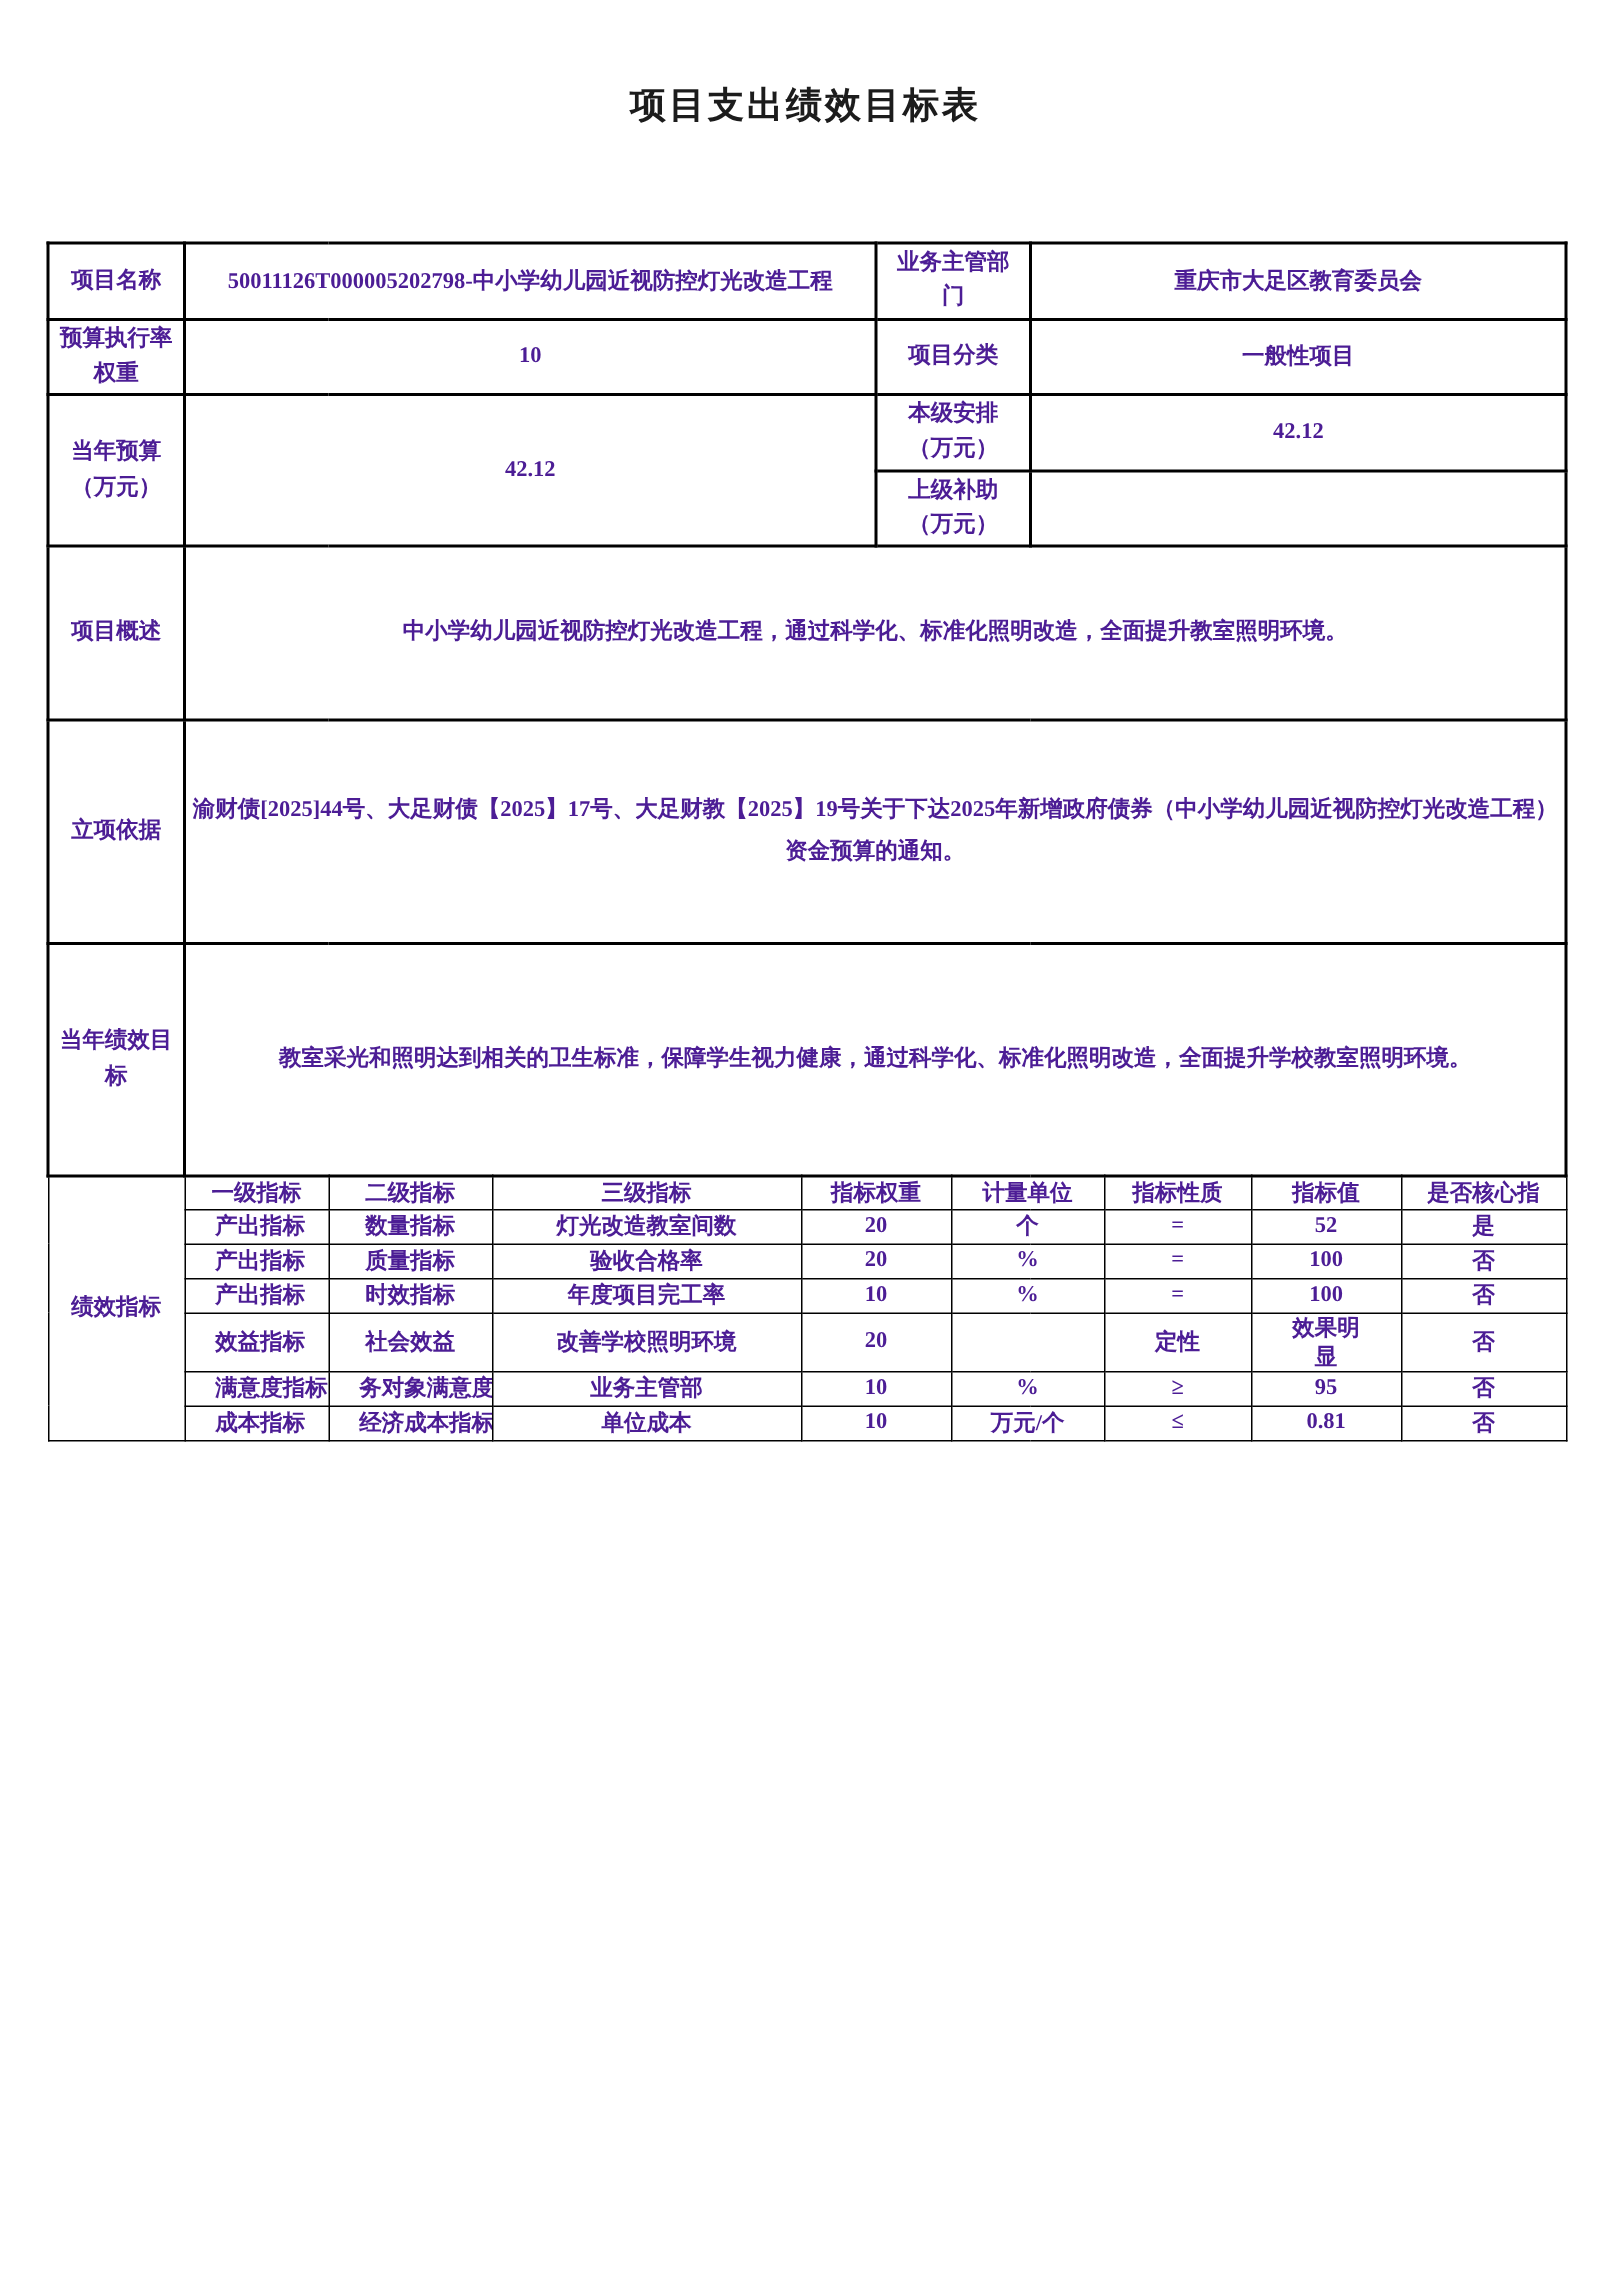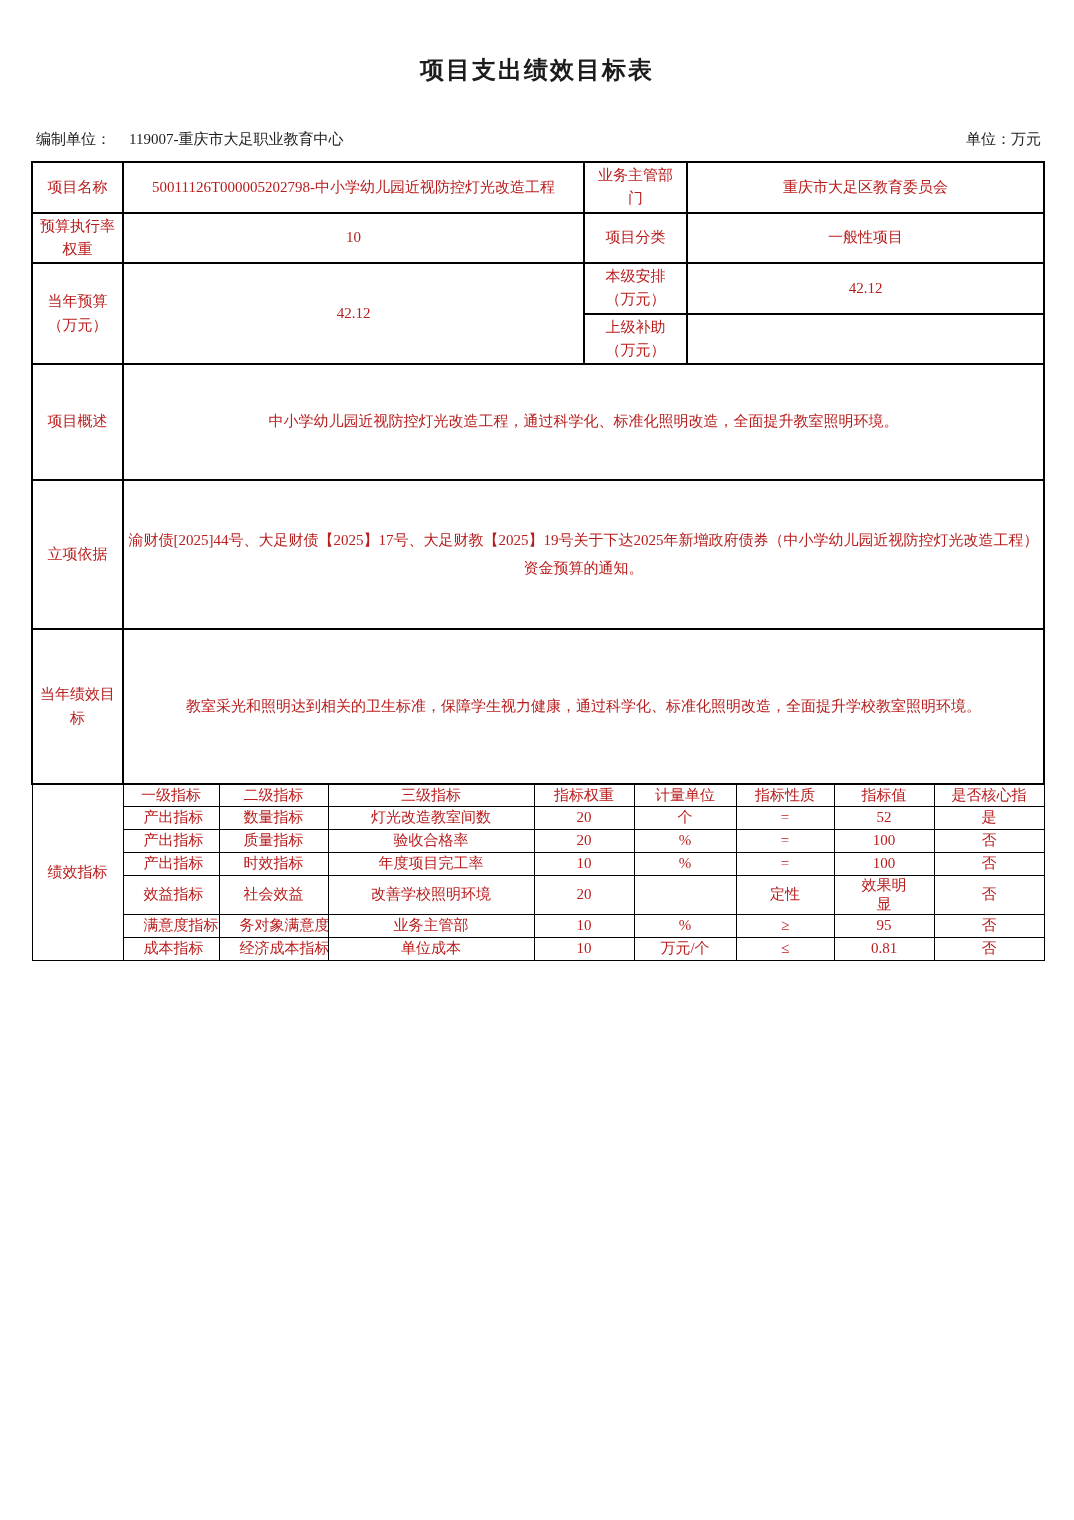--- a/index.html
+++ b/index.html
@@ -34,21 +34,22 @@
   }
   .meta-left .gap { display: inline-block; width: 18px; }
   table.main {
     position: absolute;
     left: 31px;
     top: 161px;
     width: 1012px;
     border-collapse: collapse;
     table-layout: fixed;
     font-size: 15px;
-    color: #b91c1c;
+    color: #4c1d95;
+    font-weight: bold;
   }
   table.main td {
     border: 1px solid #000;
     vertical-align: middle;
     text-align: center;
     padding: 1px 3px;
     overflow: hidden;
   }
   tr.thick td { border-width: 2px; }
   td.lbl { white-space: pre-line; line-height: 1.55; }
@@ -63,26 +64,20 @@
   tr.hdr td { height: 22px; padding: 0 0; }
   tr.ind td { height: 23px; padding: 0 20px; }
 </style>
 </head>
 <body>
 
 <div class="page">
 
   <div class="doc-title">项目支出绩效目标表</div>
 
-  <div class="meta-row">
-    <div class="meta-left">
-      <span>编制单位：</span><span class="gap"></span><span>119007-重庆市大足职业教育中心</span>
-    </div>
-    <div class="meta-right">单位：万元</div>
-  </div>
 
   <table class="main">
     <colgroup>
       <col style="width:91px">
         <col style="width:96px">
         <col style="width:109px">
         <col style="width:206px">
       <col style="width:50px">
         <col style="width:50px">
         <col style="width:53px">

